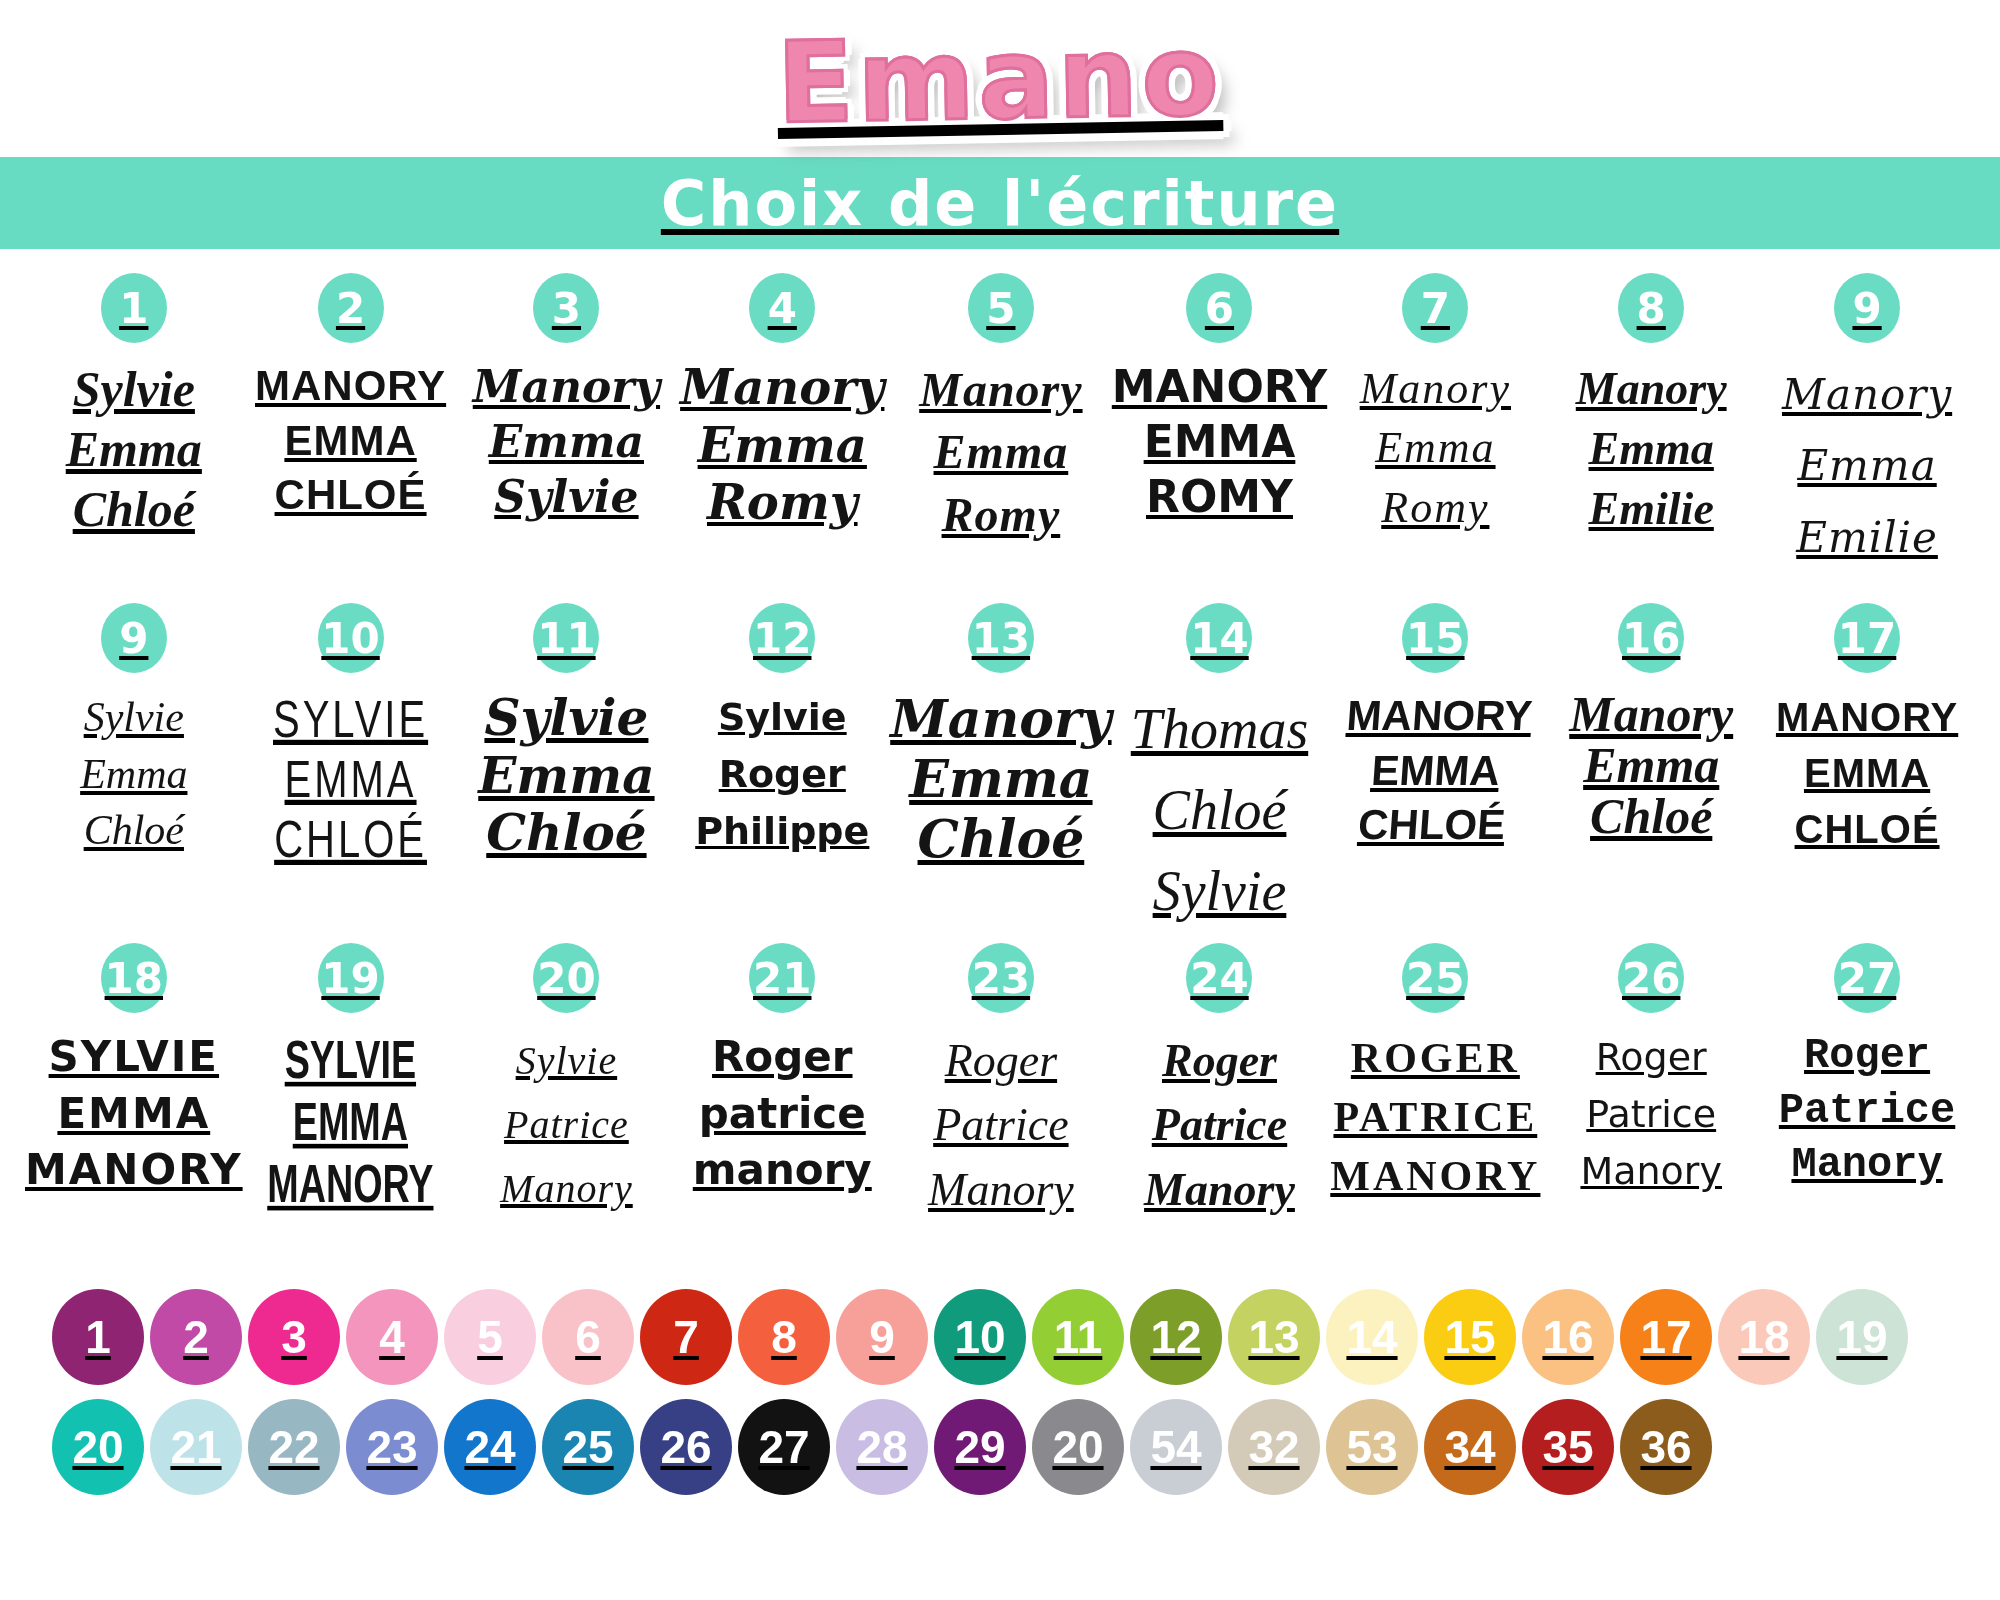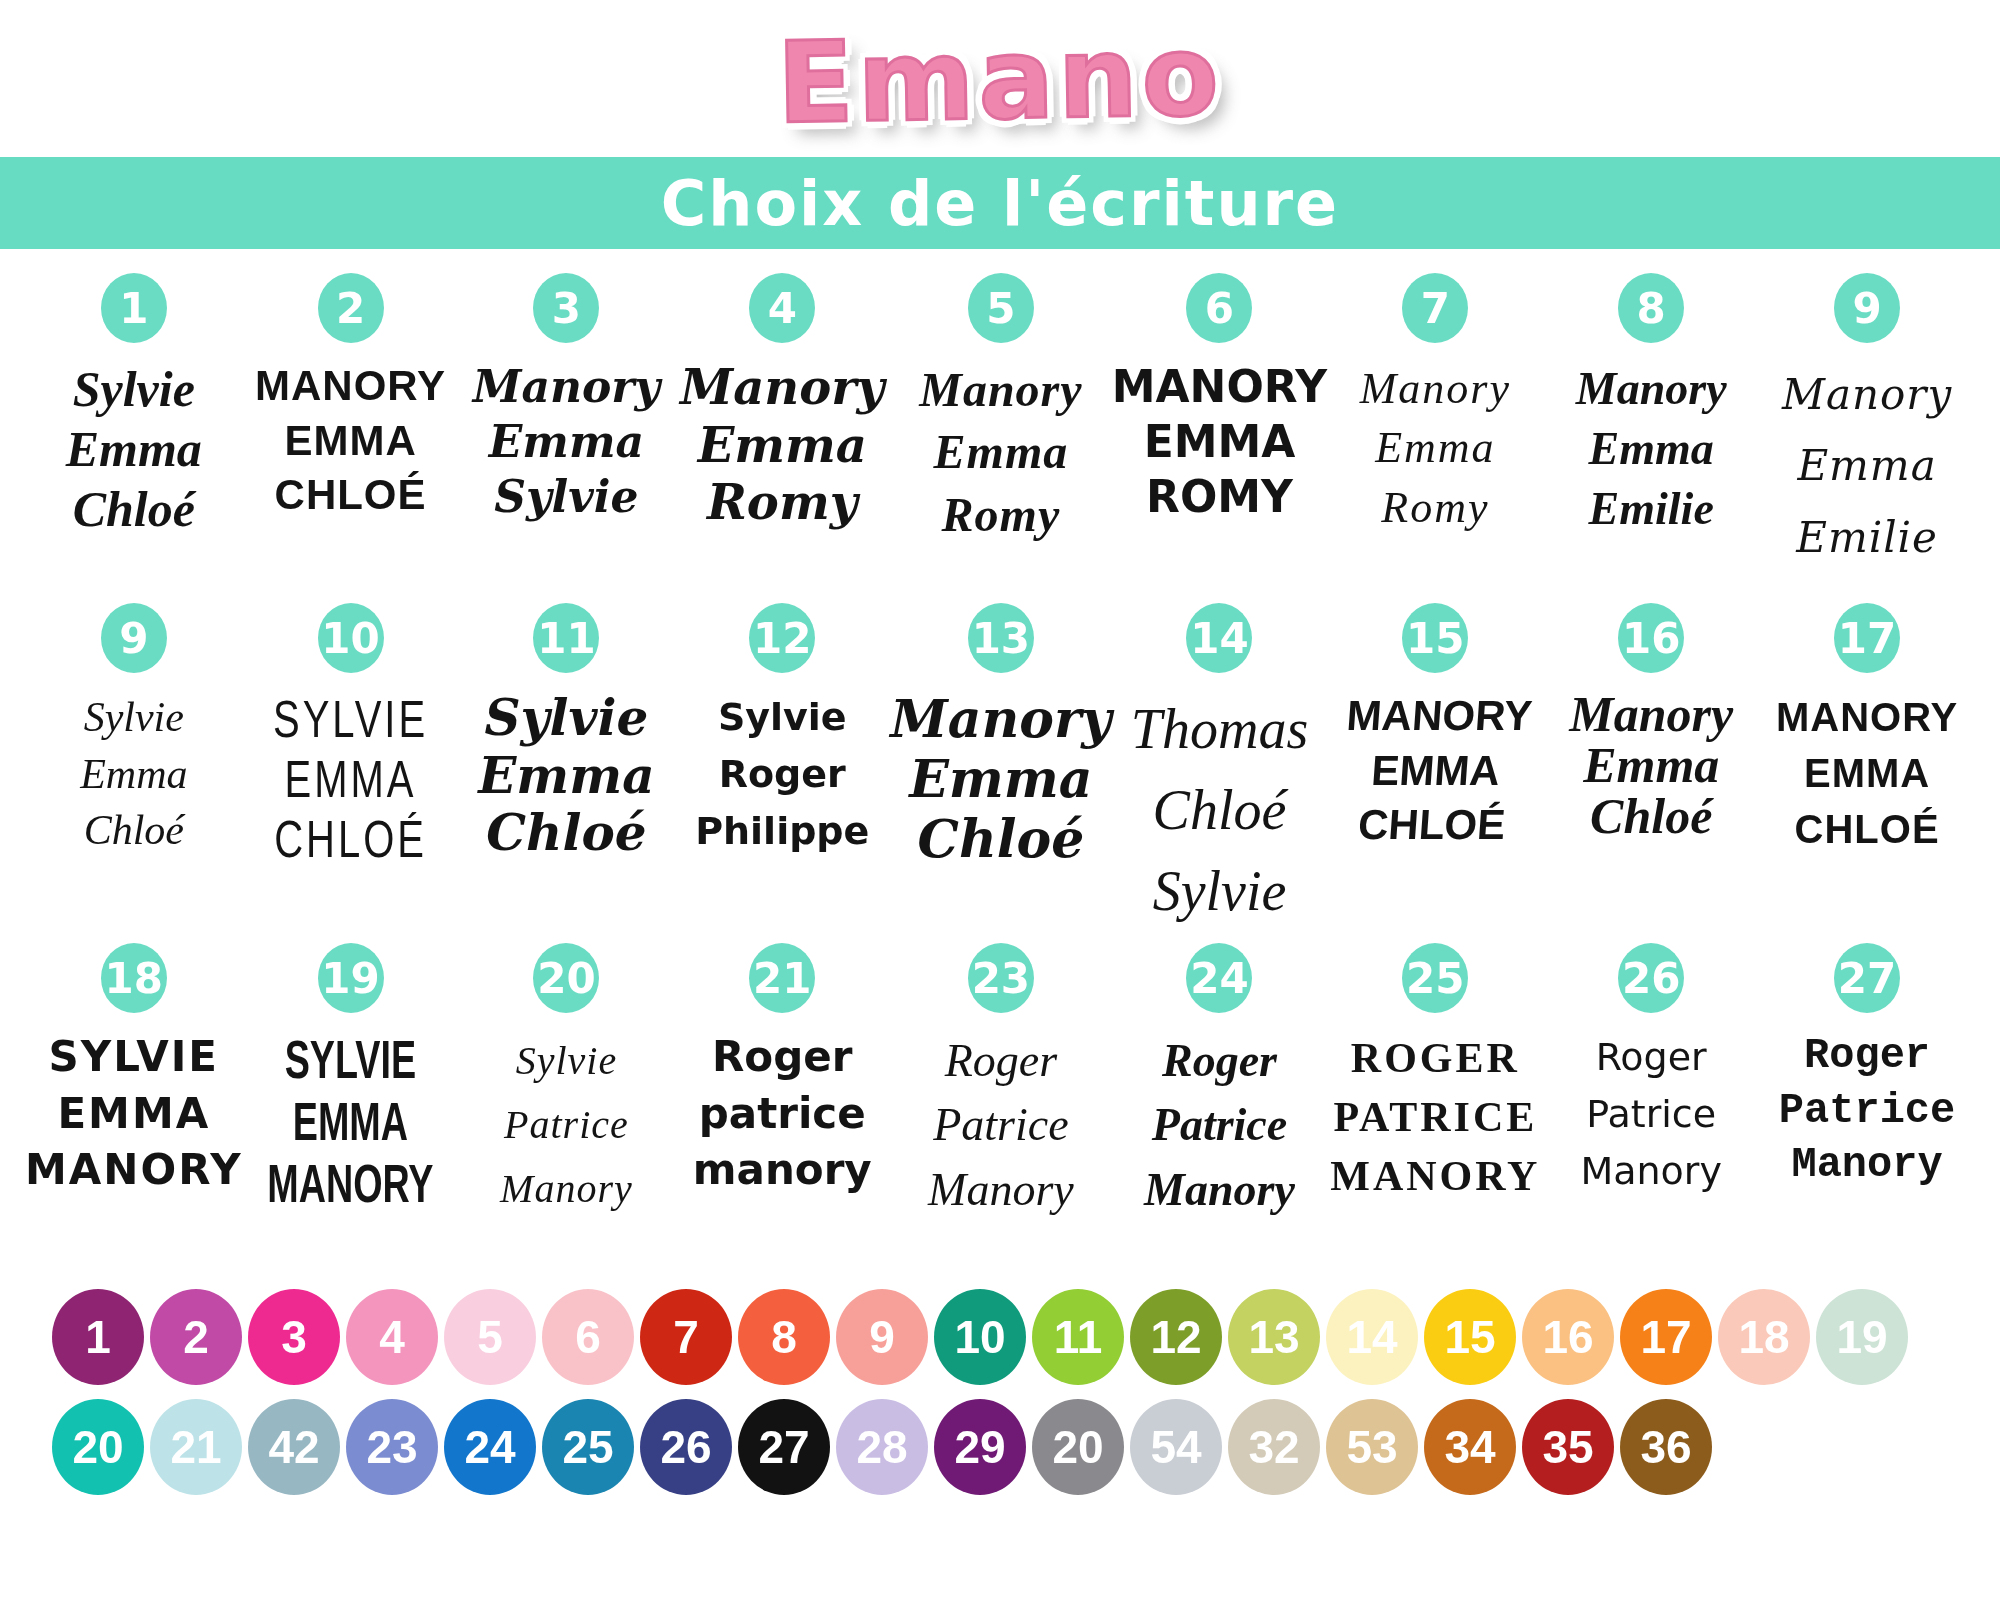--- a/index.html
+++ b/index.html
@@ -1,17 +1,17 @@
 <!DOCTYPE html>
 <html><head>
 <meta charset="utf-8">
 <style>
   html,body{margin:0;padding:0;background:#ffffff;}
   .page{position:relative;width:2000px;height:1600px;overflow:hidden;background:#fff;
-        font-family:"Liberation Sans",sans-serif;}
+        font-family:"Liberation Sans",sans-serif;text-decoration:underline;}
 
   
   .logo-area{height:157px;display:flex;align-items:center;justify-content:center;}
   .logo{font-family:"DejaVu Sans",sans-serif;font-weight:800;font-size:112px;line-height:1;
         color:#ef86ad;-webkit-text-stroke:3px #df6f9d;letter-spacing:4px;transform:rotate(-1deg);
         text-shadow:-6px -6px 0 #fff,6px -6px 0 #fff,-6px 6px 0 #fff,6px 6px 0 #fff,
                     0 -8px 0 #fff,0 8px 0 #fff,-8px 0 0 #fff,8px 0 0 #fff,
                     10px 12px 16px rgba(90,90,90,.45);}
 
   
@@ -465,21 +465,21 @@
 
         <div class="swatch" style="background-color: rgb(18, 193, 176);">
           <span>20</span>
         </div>
 
         <div class="swatch" style="background-color: rgb(189, 227, 232);">
           <span>21</span>
         </div>
 
         <div class="swatch" style="background-color: rgb(151, 183, 195);">
-          <span>42</span>
+          <span>22</span>
         </div>
 
         <div class="swatch" style="background-color: rgb(124, 140, 208);">
           <span>23</span>
         </div>
 
         <div class="swatch" style="background-color: rgb(18, 119, 204);">
           <span>24</span>
         </div>
 

